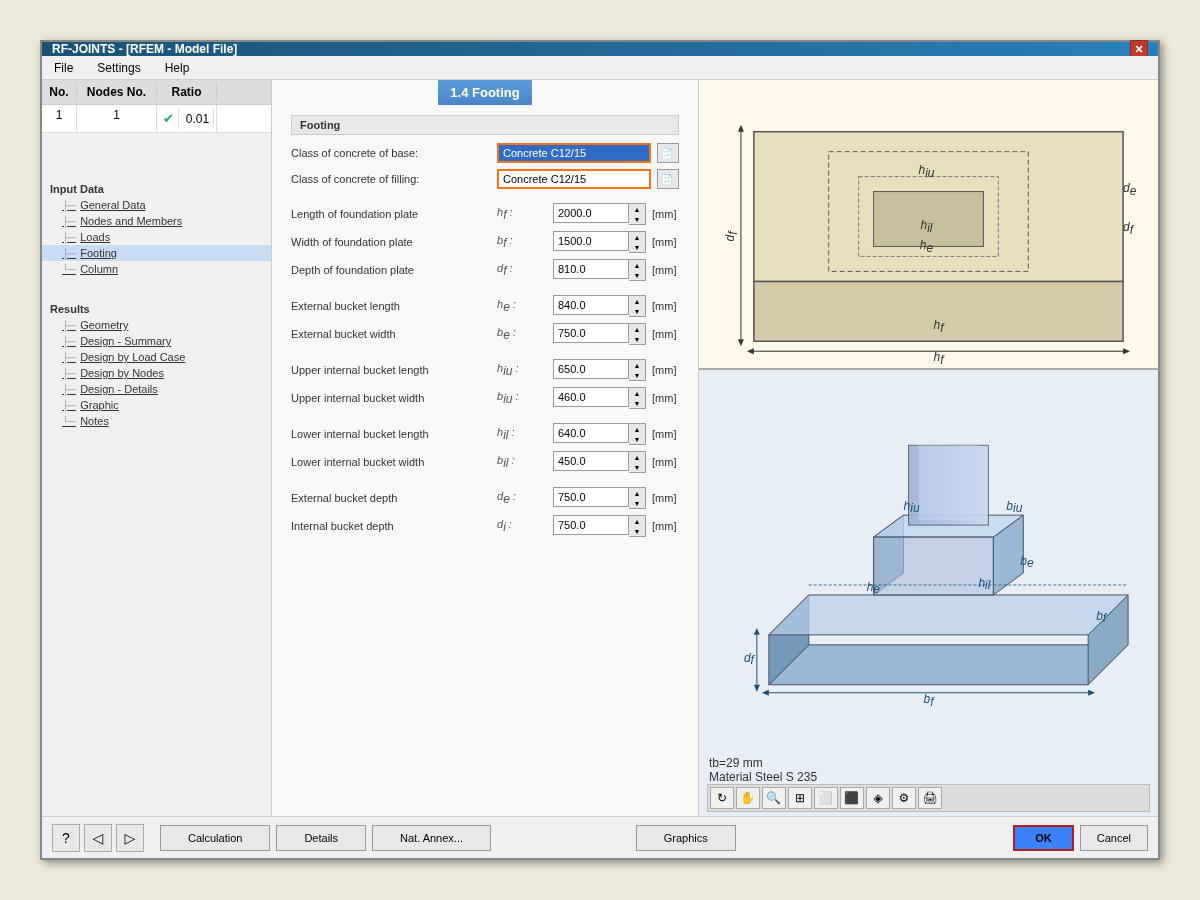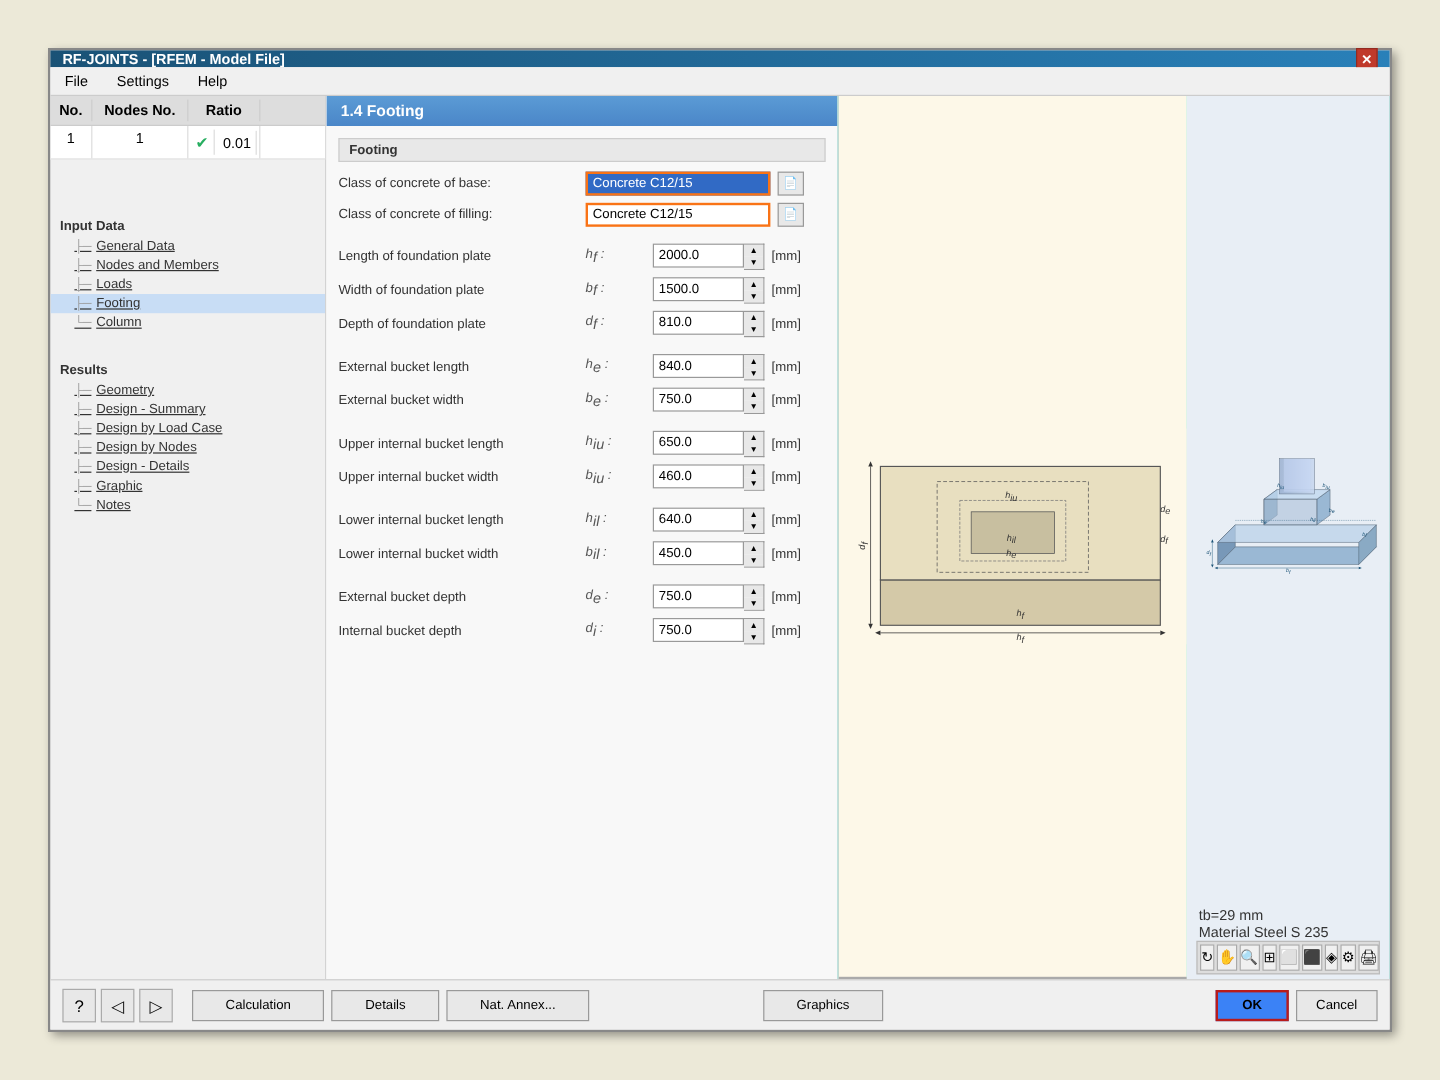--- a/index.html
+++ b/index.html
@@ -63,21 +63,21 @@
     .nav-item { 
       padding: 2px 8px 2px 20px; font-size: 11px; color: #333; cursor: pointer;
       display: flex; align-items: center; gap: 4px; text-decoration: underline;
     }
     .nav-item.active { background: #c8ddf5; }
     .nav-item::before { content: '├─'; color: #999; font-size: 10px; }
     .nav-item.last::before { content: '└─'; color: #999; font-size: 10px; }
     
     
     .center-panel {
-      flex: 1; background: #f8f8f8; display: flex; flex-direction: column; overflow: hidden;
+      flex: 1; background: #f8f8f8; display: flex; flex-direction: column; overflow: hidden; align-items: center;
     }
     
     .panel-header {
       background: linear-gradient(to bottom, #5b9bd5, #4a86c8);
       color: white; padding: 5px 12px; font-size: 13px; font-weight: bold;
       flex-shrink: 0;
     }
     
     .form-area {
       flex: 1; padding: 10px; overflow-y: auto; background: #f8f8f8;
@@ -117,22 +117,22 @@
     }
     .spin-up, .spin-down {
       width: 16px; height: 10px; background: #e8e8e8; display: flex; align-items: center;
       justify-content: center; cursor: pointer; font-size: 7px; line-height: 1;
     }
     
     .separator { height: 8px; }
     
     
     .right-panel {
-      width: 460px; flex-shrink: 0; background: #5eead4;
-      display: flex; flex-direction: row; border-left: 1px solid #ccc;
+      width: 460px; flex-shrink: 0; background: #0ea5e9;
+      display: flex; flex-direction: column; border-left: 1px solid #ccc;
     }
     
     .diagram-top {
       flex: 0 0 290px; background: #fdf8e8; border-bottom: 2px solid #aaa;
       position: relative; overflow: hidden;
     }
     
     .diagram-bottom {
       flex: 1; background: #e8eef5; position: relative; overflow: hidden;
     }

